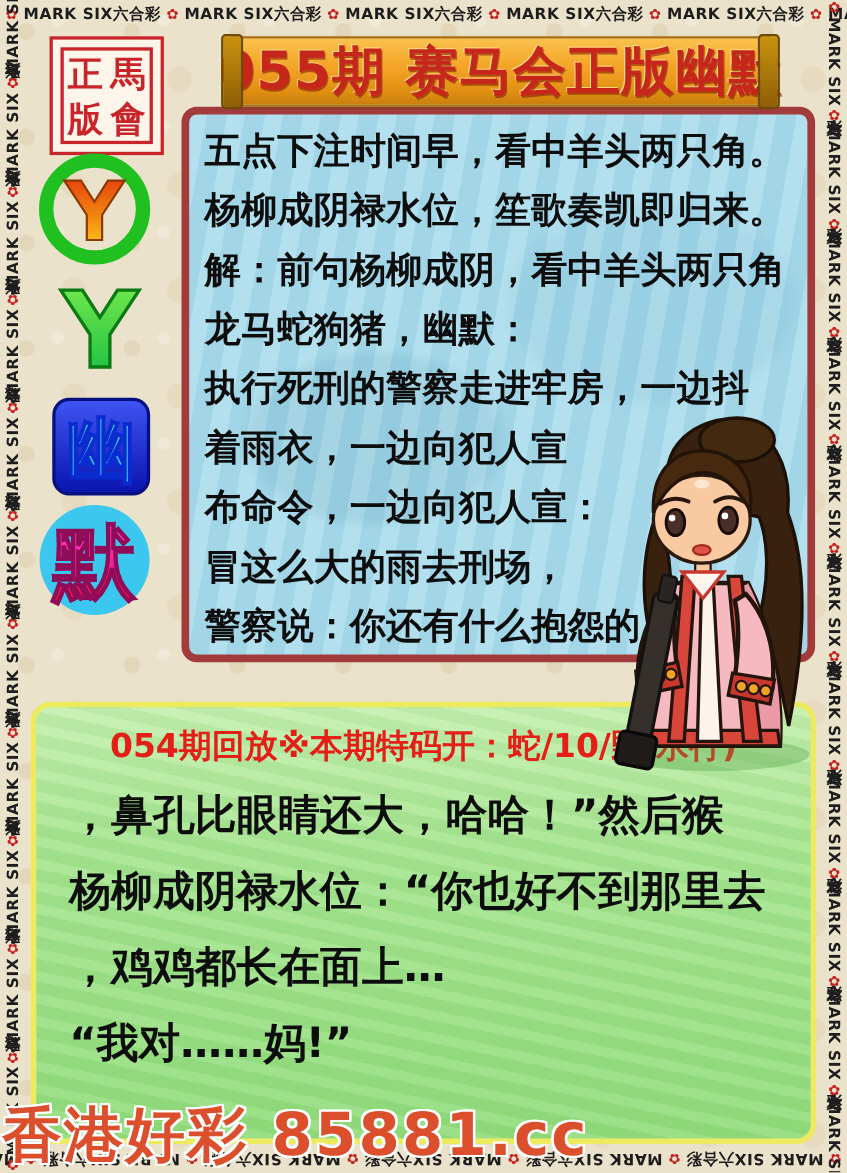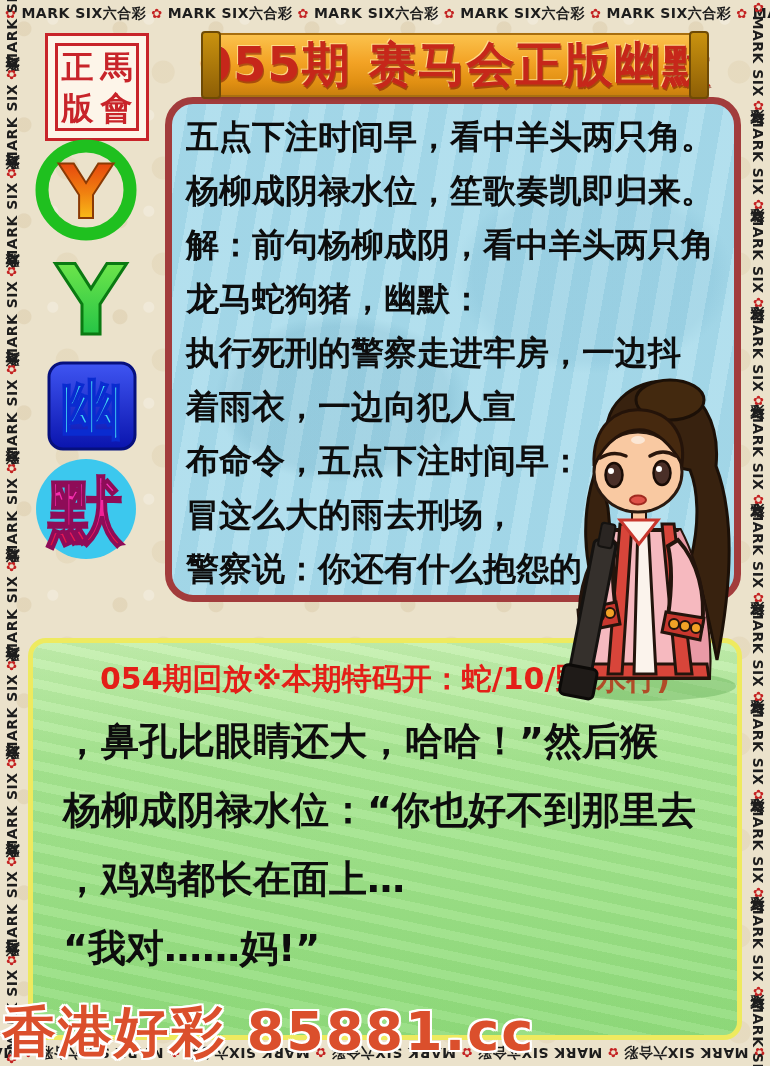--- a/index.html
+++ b/index.html
@@ -37,21 +37,21 @@
         background:linear-gradient(180deg,#c9920f,#8e5f06);border:2px solid #6e4a05;border-radius:4px;}
   .banner:before{left:-6px;}
   .banner:after{right:-6px;}
   .banner-title{color:#c6271a;font-size:48px;font-weight:bold;letter-spacing:1px;white-space:nowrap;
         text-shadow:1px 2px 0 rgba(122,18,8,.55), -1px -1px 0 rgba(255,230,160,.8);}
   
   .icon{position:absolute;z-index:2;}
   .icon svg{display:block;}
   
   .blue-box{position:absolute;left:165px;top:97px;width:576px;height:505px;z-index:1;
-        box-sizing:border-box;border:7px solid #a23c3c;border-radius:28px;
+        box-sizing:border-box;border:7px solid #a23c3c;border-radius:14px;
         background-color:#aadcec;
         background-image:
           repeating-linear-gradient(100deg, rgba(255,255,255,.10) 0 16px, rgba(110,175,200,.14) 16px 34px),
           radial-gradient(ellipse 180px 120px at 30% 60%, rgba(140,195,215,.5) 0 60%, rgba(140,195,215,0) 70%),
           radial-gradient(ellipse 200px 140px at 75% 35%, rgba(150,205,225,.5) 0 60%, rgba(150,205,225,0) 70%);
         padding:6px 12px 0 14px;overflow:hidden;}
   .riddle-line{color:#0d0d0d;font-size:33px;font-weight:bold;line-height:54px;white-space:nowrap;}
   
   .green-box{position:absolute;left:28px;top:638px;width:714px;height:402px;z-index:1;
         box-sizing:border-box;border:5px solid #eeea5f;border-radius:18px;
@@ -142,21 +142,21 @@
   </svg>
 </div>
 
 <div class="blue-box">
   <div class="riddle-line">五点下注时间早，看中羊头两只角。</div>
   <div class="riddle-line">杨柳成阴禄水位，笙歌奏凯即归来。</div>
   <div class="riddle-line">解：前句杨柳成阴，看中羊头两只角</div>
   <div class="riddle-line">龙马蛇狗猪，幽默：</div>
   <div class="riddle-line">执行死刑的警察走进牢房，一边抖</div>
   <div class="riddle-line">着雨衣，一边向犯人宣</div>
-  <div class="riddle-line">布命令，五点下注时间早：</div>
+  <div class="riddle-line">布命令，一边向犯人宣：</div>
   <div class="riddle-line">冒这么大的雨去刑场，</div>
   <div class="riddle-line">警察说：你还有什么抱怨的？</div>
 </div>
 
 <div class="green-box">
   <div class="texture"></div>
   <div class="replay-header">054期回放※本期特码开：蛇/10/野/水行)</div>
   <div class="joke-lines">
     <div class="joke-line">，鼻孔比眼睛还大，哈哈！”然后猴</div>
     <div class="joke-line">杨柳成阴禄水位：“你也好不到那里去</div>

